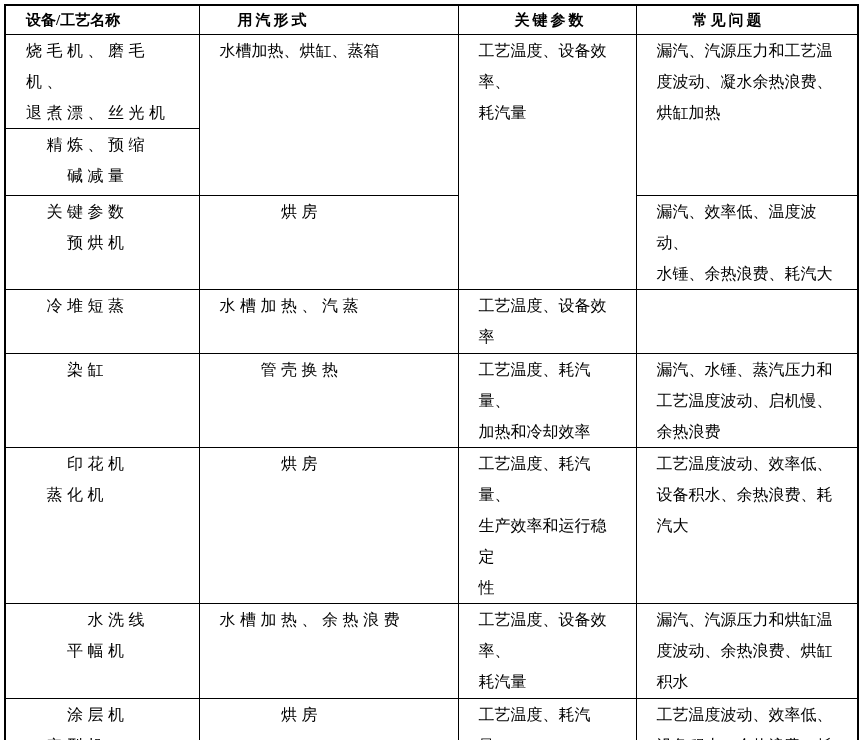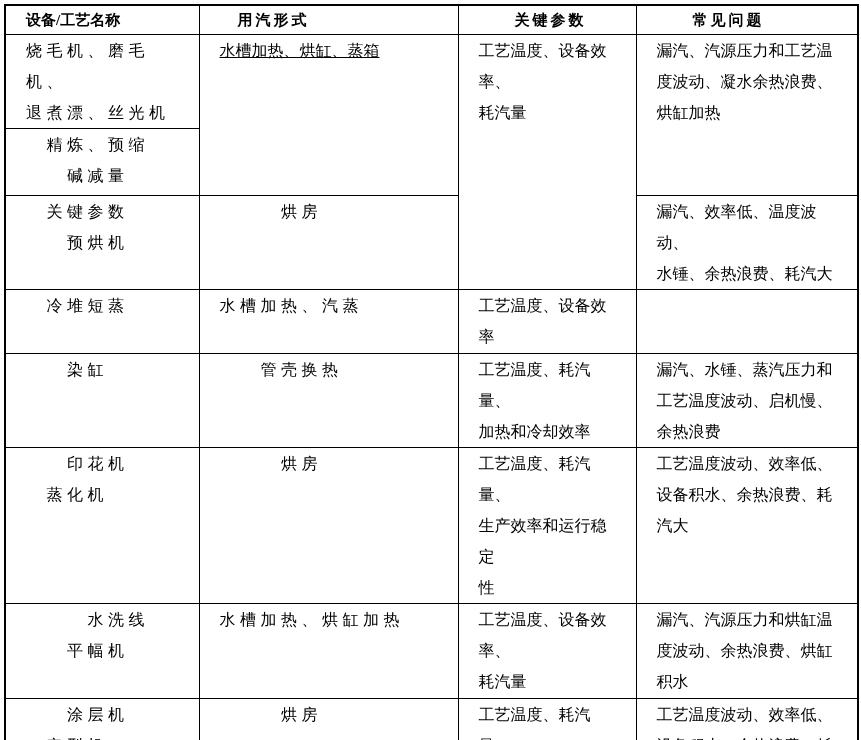--- a/index.html
+++ b/index.html
@@ -35,21 +35,21 @@
   .doc-table th {
     font-weight: bold;
     font-size: 15px;
     height: 28px;
     line-height: 28px;
     vertical-align: middle;
   }
   .doc-table th.lsh { letter-spacing: 3px; }
   .ls  { letter-spacing: 4.5px; margin-top: 32px; }
   .mid { vertical-align: middle; }
-  .pad1 { padding-top: 31px; text-decoration: underline; }
+  .pad1 { padding-top: 31px; }
 </style>
 </head>
 <body>
 
 <table class="doc-table">
   <colgroup>
     <col style="width:194px">
     <col style="width:259px">
     <col style="width:178px">
     <col style="width:222px">
@@ -106,21 +106,21 @@
       <td>工艺温度、耗汽量、
 生产效率和运行稳定
 性</td>
       <td>工艺温度波动、效率低、
 设备积水、余热浪费、耗
 汽大</td>
     </tr>
     <tr style="height:95px">
       <td class="ls">　　　水洗线
 　　平幅机</td>
-      <td class="ls">水槽加热、烘缸加热</td>
+      <td class="ls">水槽加热、余热浪费</td>
       <td>工艺温度、设备效率、
 耗汽量</td>
       <td>漏汽、汽源压力和烘缸温
 度波动、余热浪费、烘缸
 积水</td>
     </tr>
     <tr style="height:154px">
       <td class="ls">　　涂层机
 　定型机</td>
       <td class="ls">　　　烘房</td>

